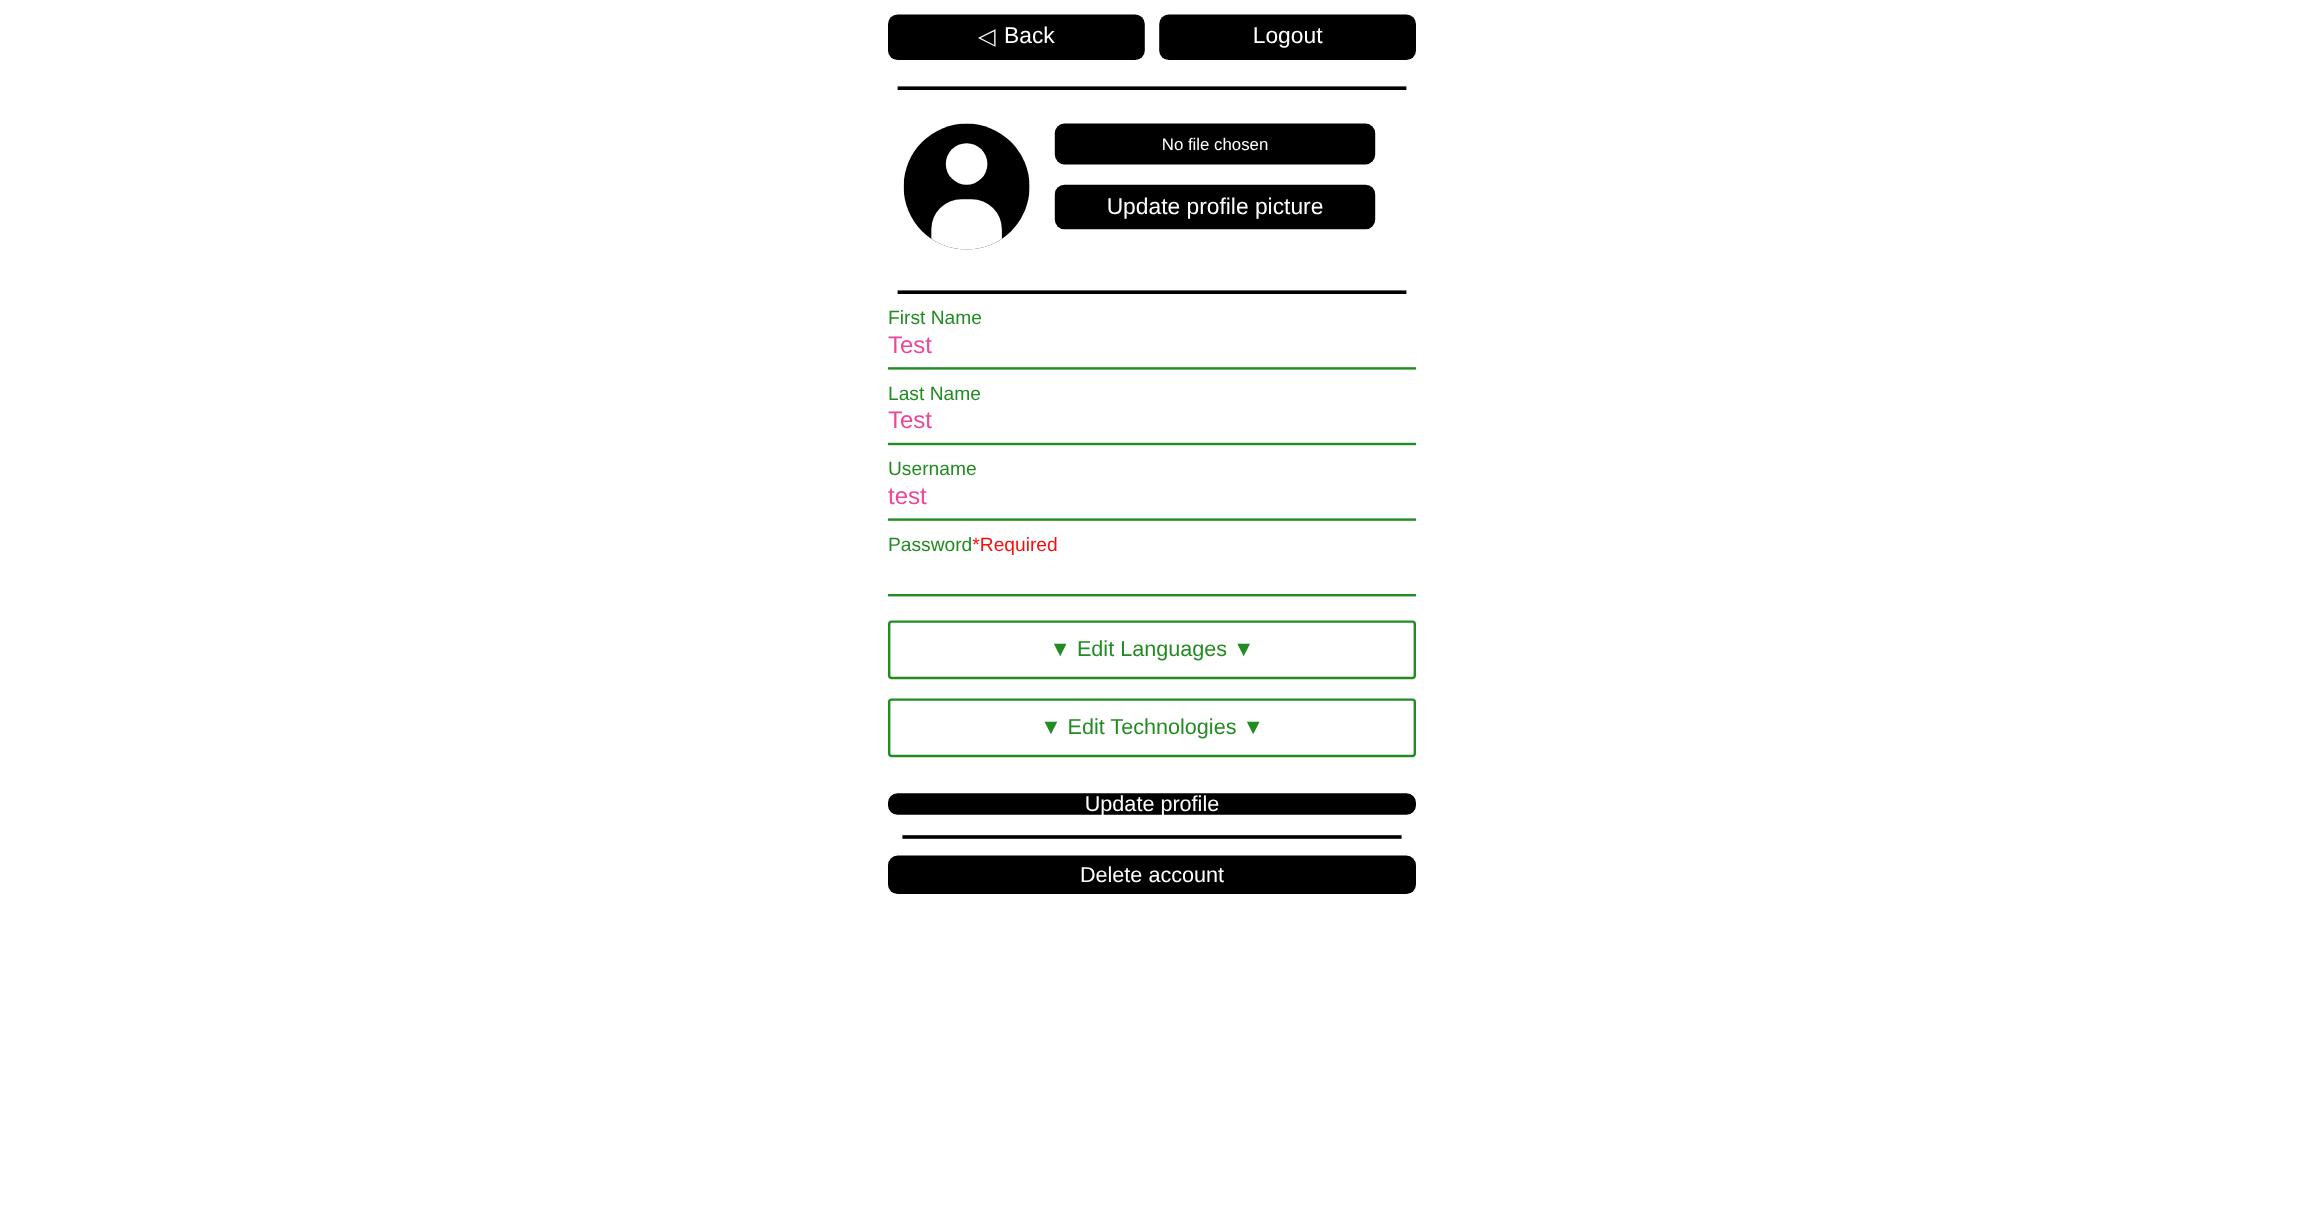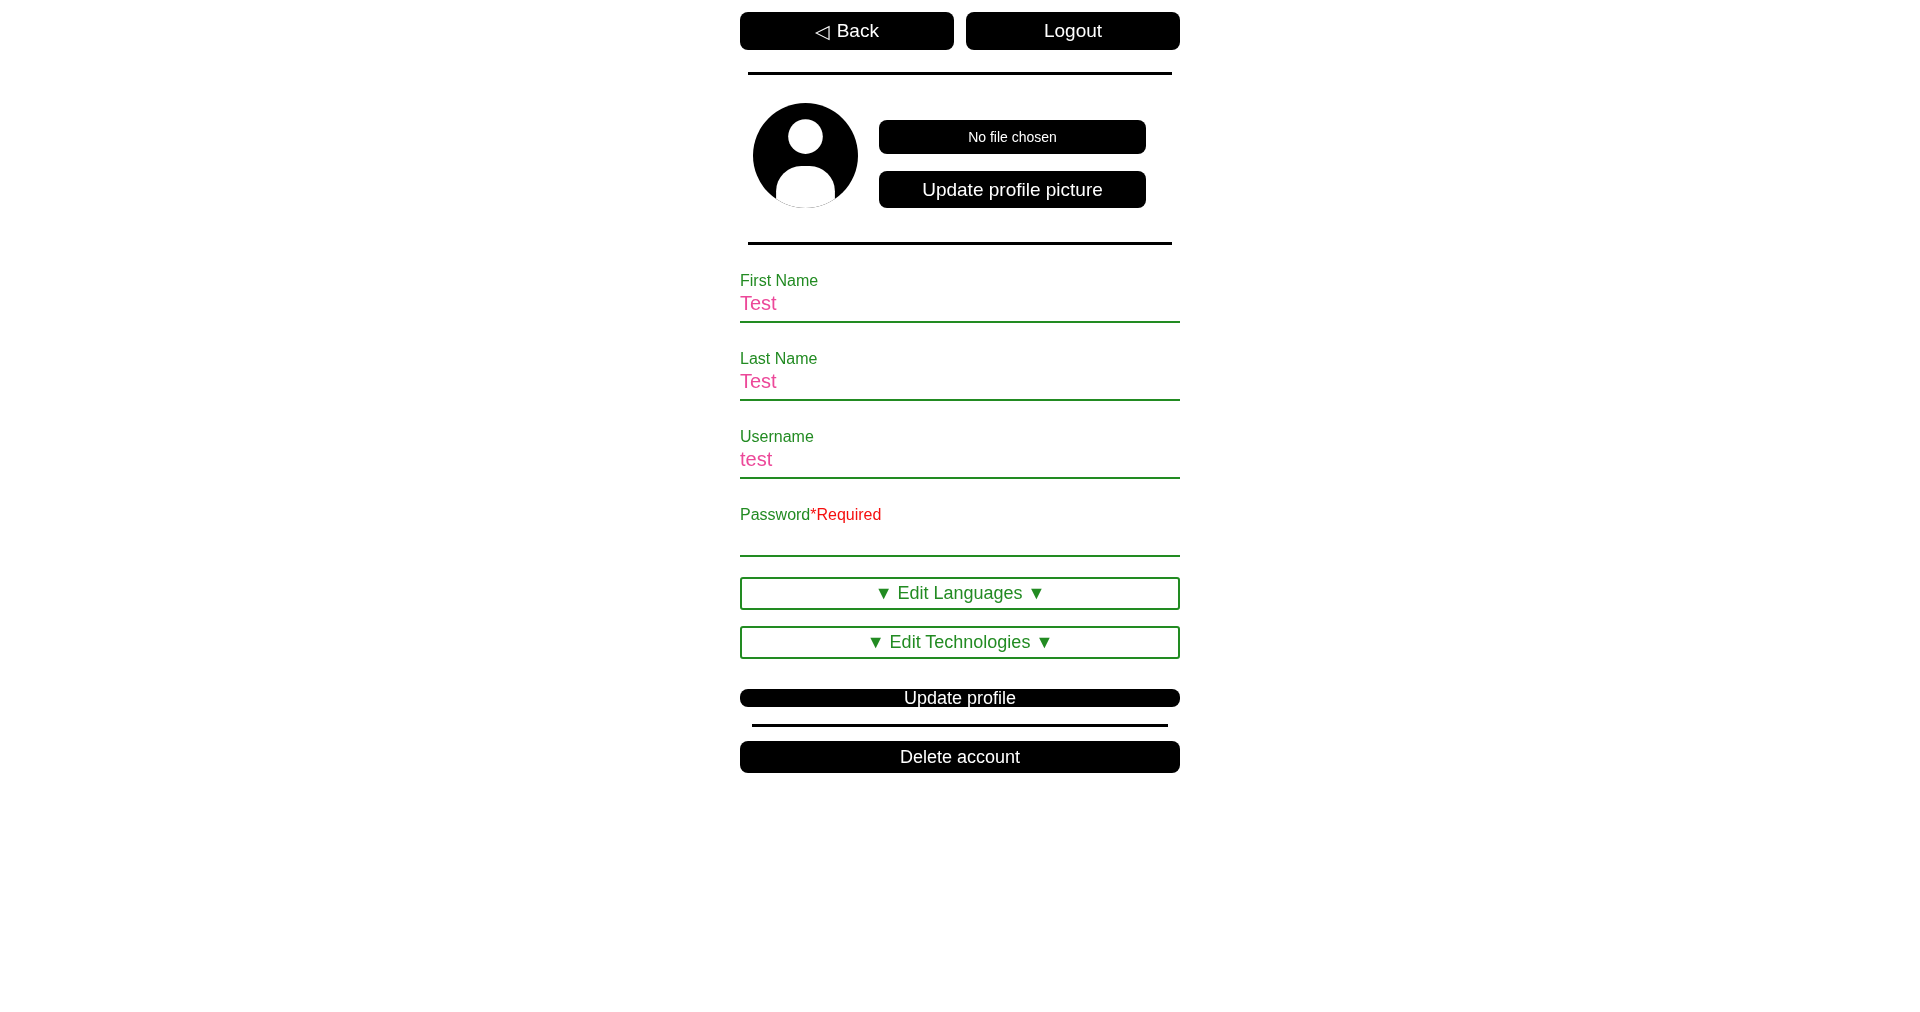--- a/index.html
+++ b/index.html
@@ -38,21 +38,21 @@
     border: none;
     border-top: 3px solid #000;
     margin: 22px 8px 0 8px;
   }
   .divider.mid { margin-top: 34px; }
   .divider.inset { margin: 17px 12px 0 12px; }
 
   
   .avatar-row {
     display: flex;
-    align-items: flex-end;
+    align-items: flex-start;
     gap: 21px;
     margin-top: 28px;
     padding: 0 34px 0 13px;
   }
   .avatar svg { display: block; width: 105px; height: 105px; }
   .pic-col {
     flex: 1;
     display: flex;
     flex-direction: column;
     gap: 17px;
@@ -64,21 +64,21 @@
     height: 34px;
     font-size: 14px;
     display: flex;
     align-items: center;
     justify-content: center;
     cursor: pointer;
   }
   .update-pic-btn { height: 37px; font-size: 19px; }
 
   
-  .field { padding-top: 26px; }
+  .field { padding-top: 11px; }
   .field-label {
     color: var(--green);
     font-size: 16px;
     line-height: 19px;
     display: block;
   }
   .label-row {
     display: flex;
     align-items: baseline;
   }
@@ -95,21 +95,21 @@
     line-height: 23px;
     padding: 2px 0 6px 0;
     color: #ec4899;
     border-radius: 0;
   }
 
   .outline-btn {
     display: block;
     width: 100%;
     margin-top: 20px;
-    height: 33px;
+    height: 49px;
     background: #fff;
     border: 2px solid var(--green);
     border-radius: 3px;
     color: var(--green);
     font-family: inherit;
     font-size: 18px;
     cursor: pointer;
   }
   .outline-btn + .outline-btn { margin-top: 16px; }
 

